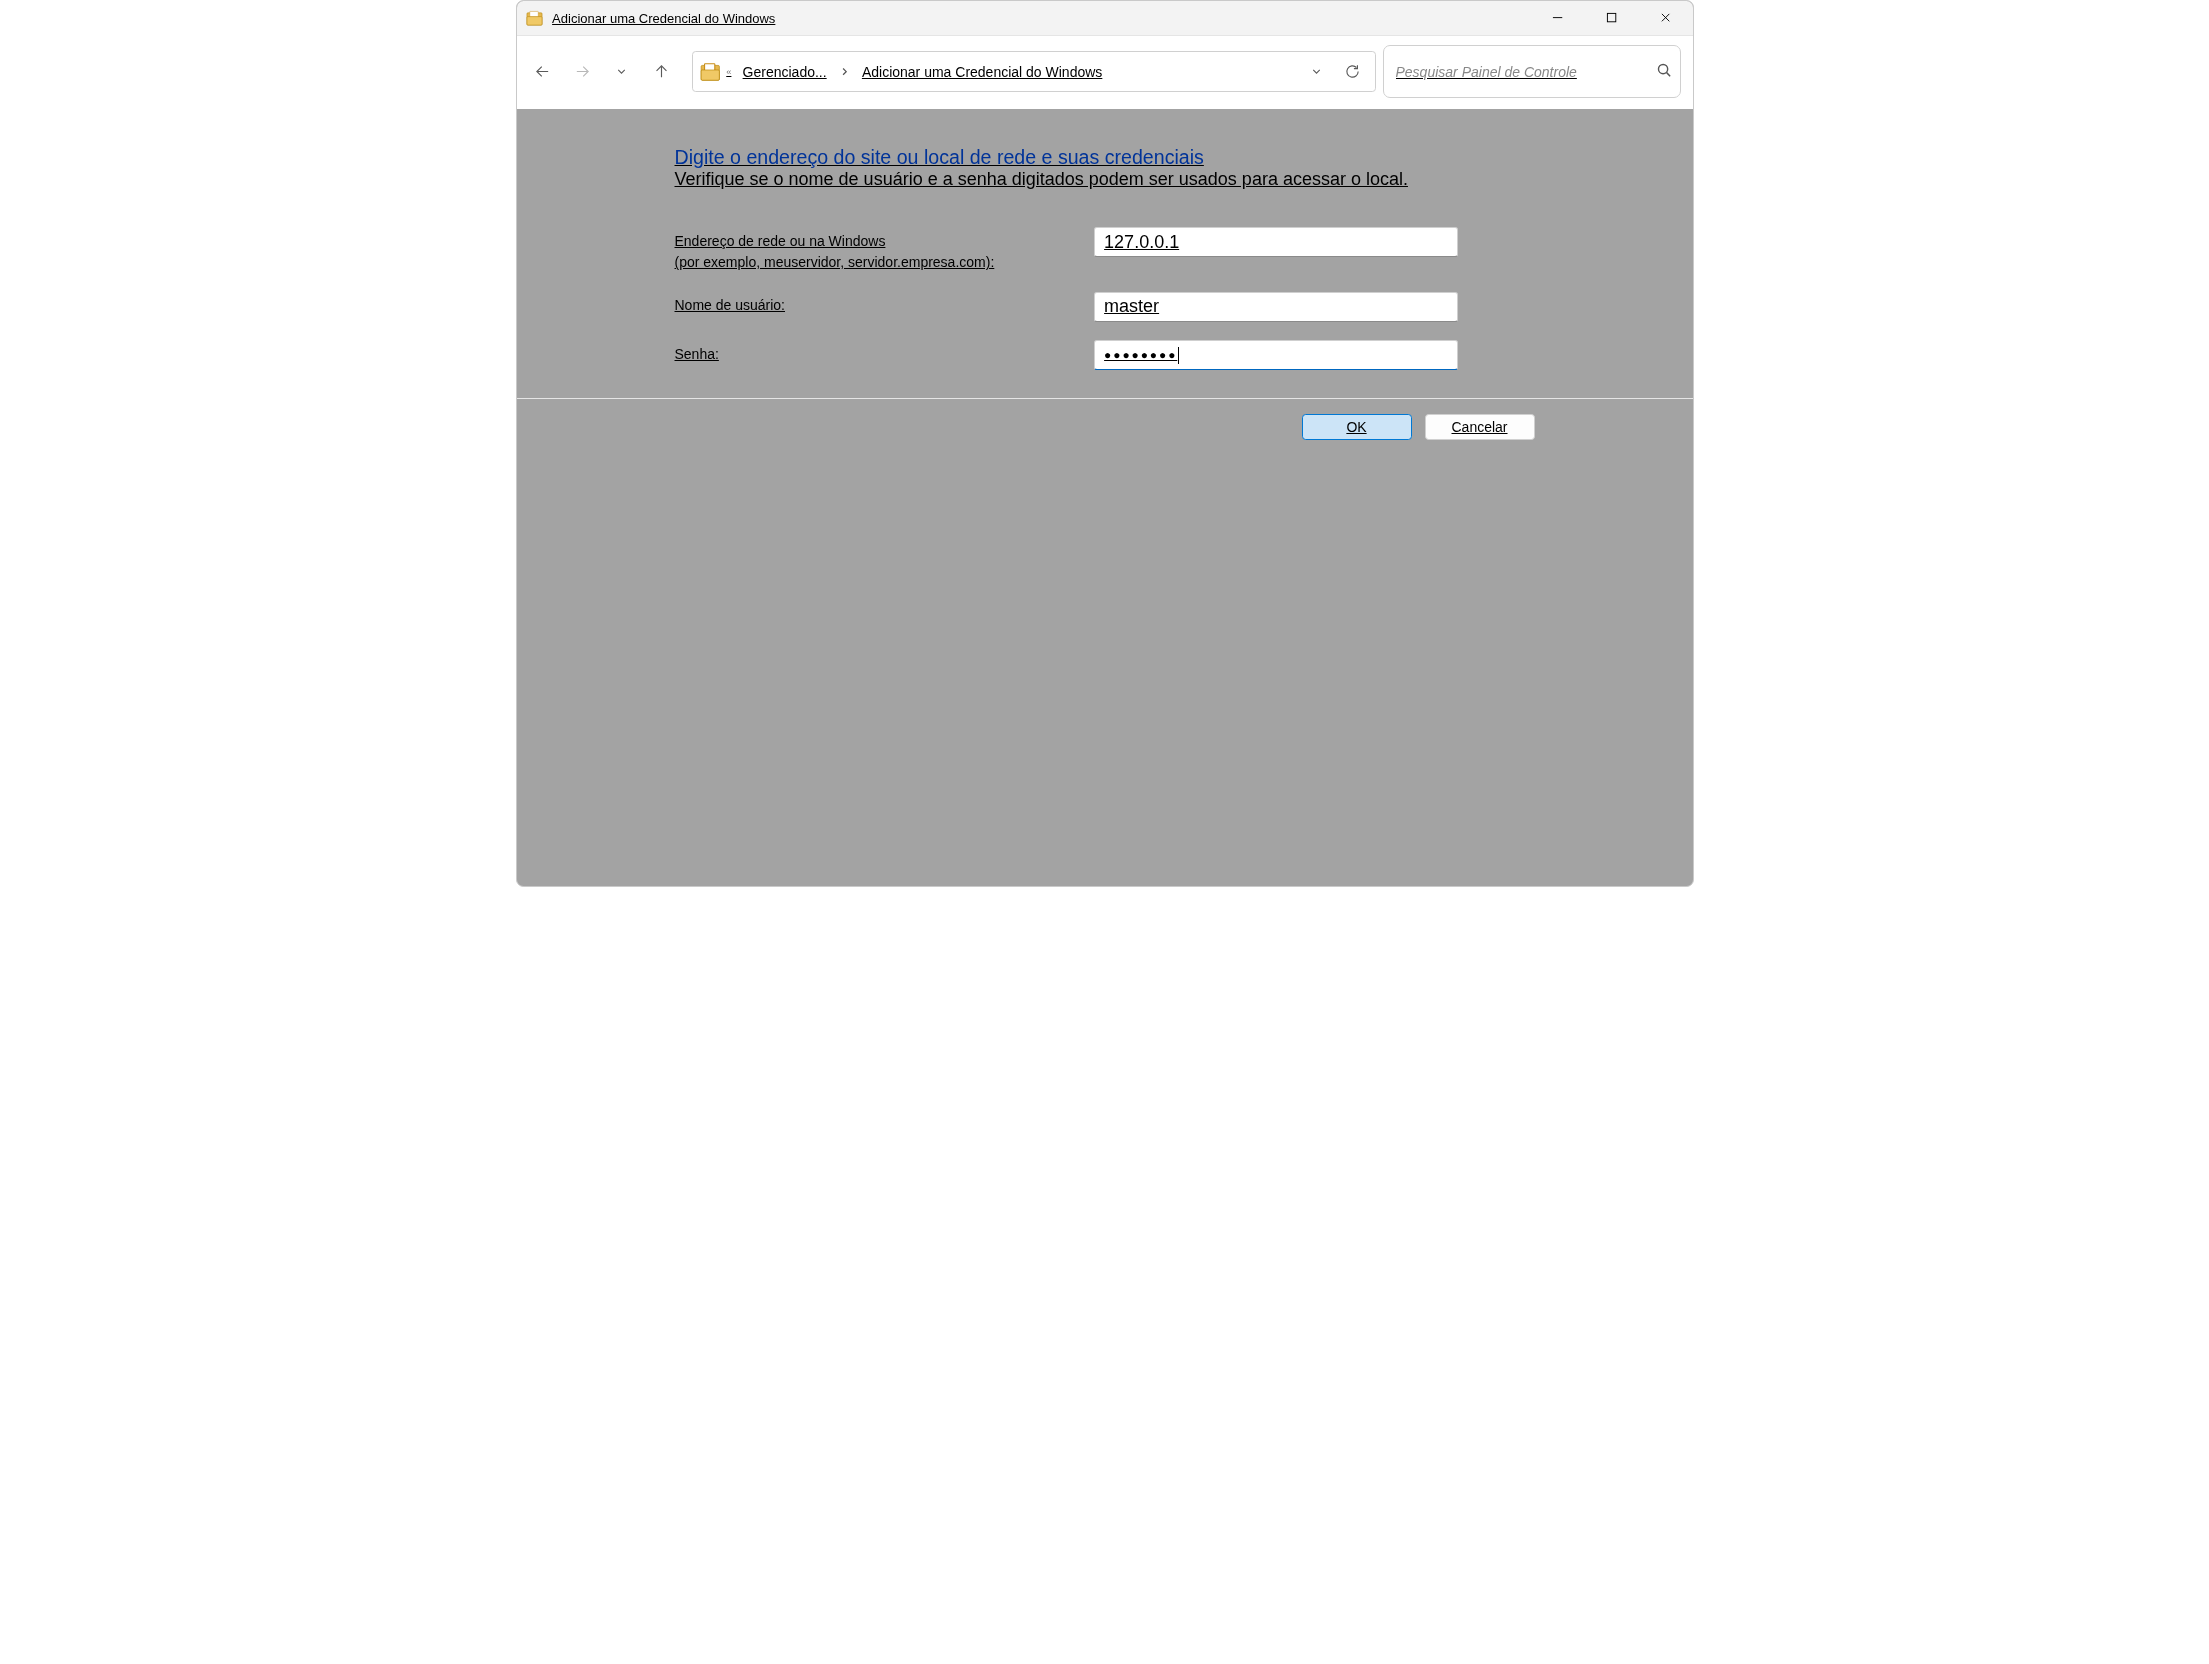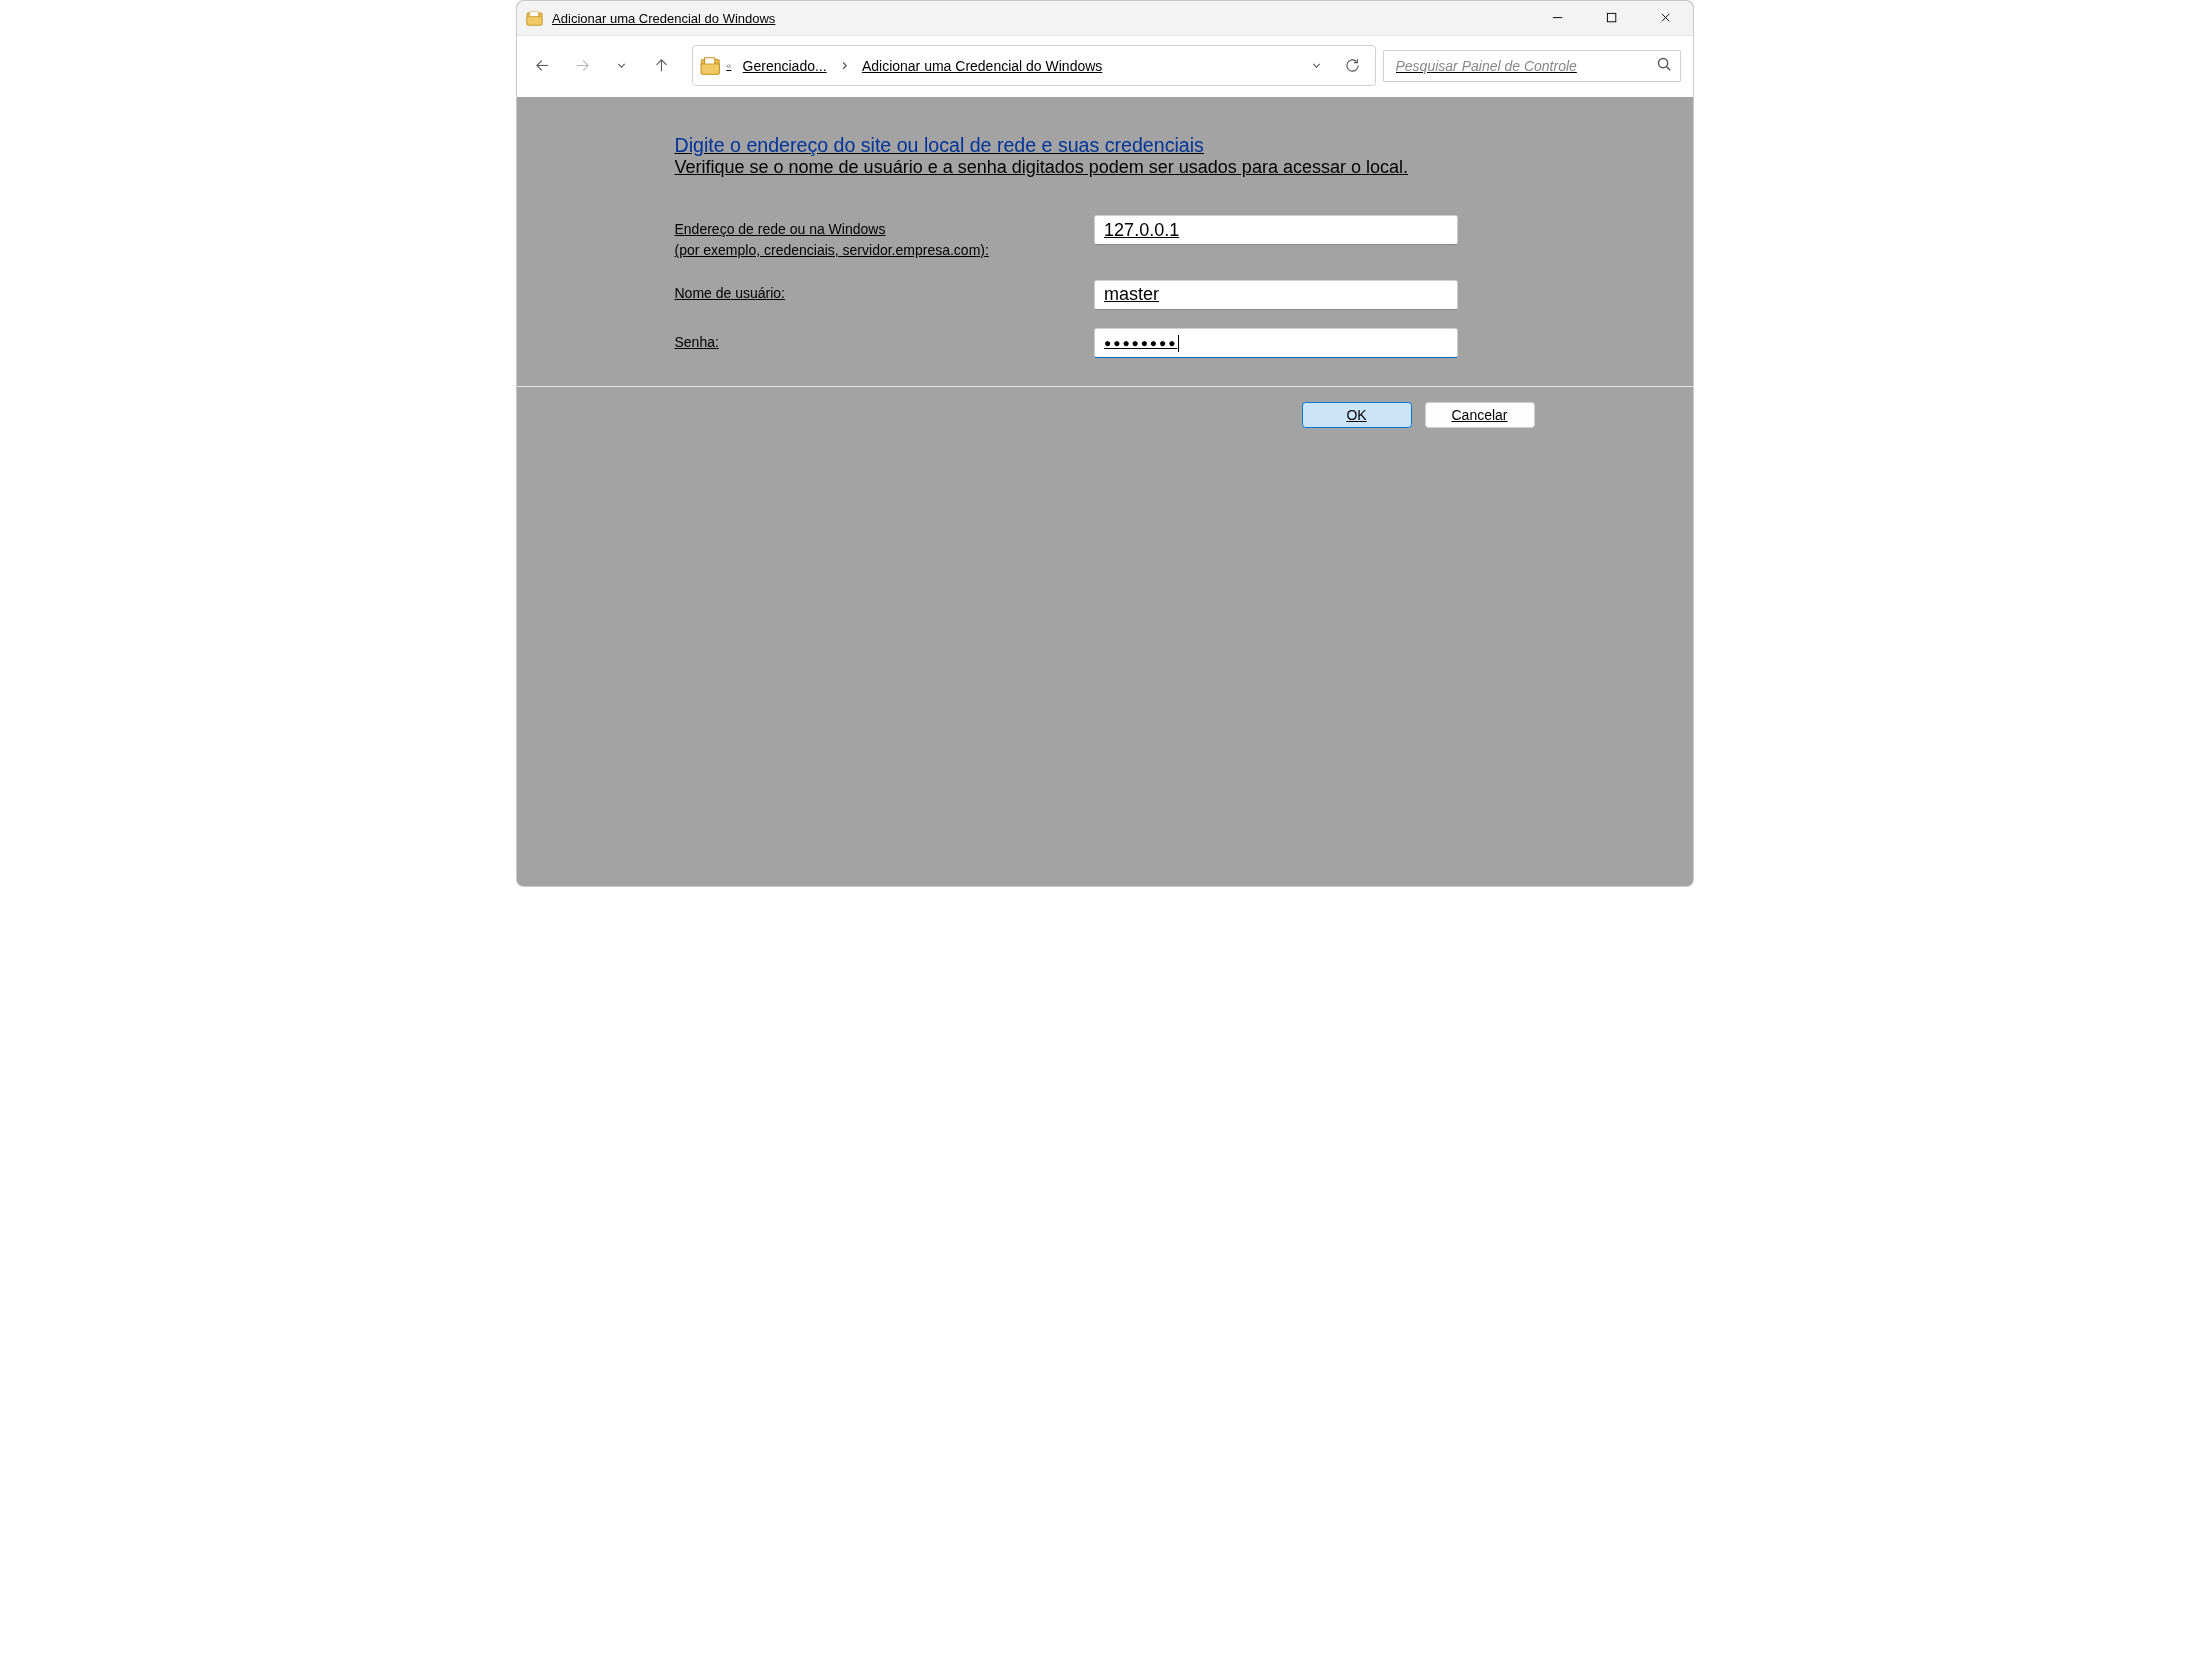--- a/index.html
+++ b/index.html
@@ -95,23 +95,23 @@
     white-space: nowrap;
   }
   .crumb-chevron { color:#555; font-size:12px; padding:0 3.7px;}
   .addr-spacer { flex:1; }
   .addr-right {
     display:flex; align-items:center; gap:1.9px;
   }
 
   .search-box {
     width: 298px;
-    height: 32px;
+    height: 53px;
     border: 0.9px solid #d0d0d0;
-    border-radius: 1px;
+    border-radius: 7px;
     display: flex;
     align-items: center;
     padding: 0 7.5px 0 11.2px;
     color: #777;
   }
   .search-box input {
     border: none; outline: none;
     font-size: 14px;
     font-style: italic;
     color: #777;
@@ -311,21 +311,21 @@
     </div>
   </div>
 
   <div class="content">
     <div class="headline">Digite o endereço do site ou local de rede e suas credenciais</div>
     <div class="sub">Verifique se o nome de usuário e a senha digitados podem ser usados para acessar o local.</div>
 
     <div class="form">
       <div class="lbl">
         <span>Endereço de rede ou na Windows</span><br>
-        <span>(por exemplo, credenciais, servidor.empresa.com):</span>
+        <span>(por exemplo, meuservidor, servidor.empresa.com):</span>
       </div>
       <input class="field" type="text" value="127.0.0.1" style="">
 
       <div class="lbl">Nome de usuário:</div>
       <input class="field" type="text" value="master" style="">
 
       <div class="lbl">Senha:</div>
       <div class="field focused dots">
         <span>●●●●●●●●</span>
           <span class="caret"></span>

